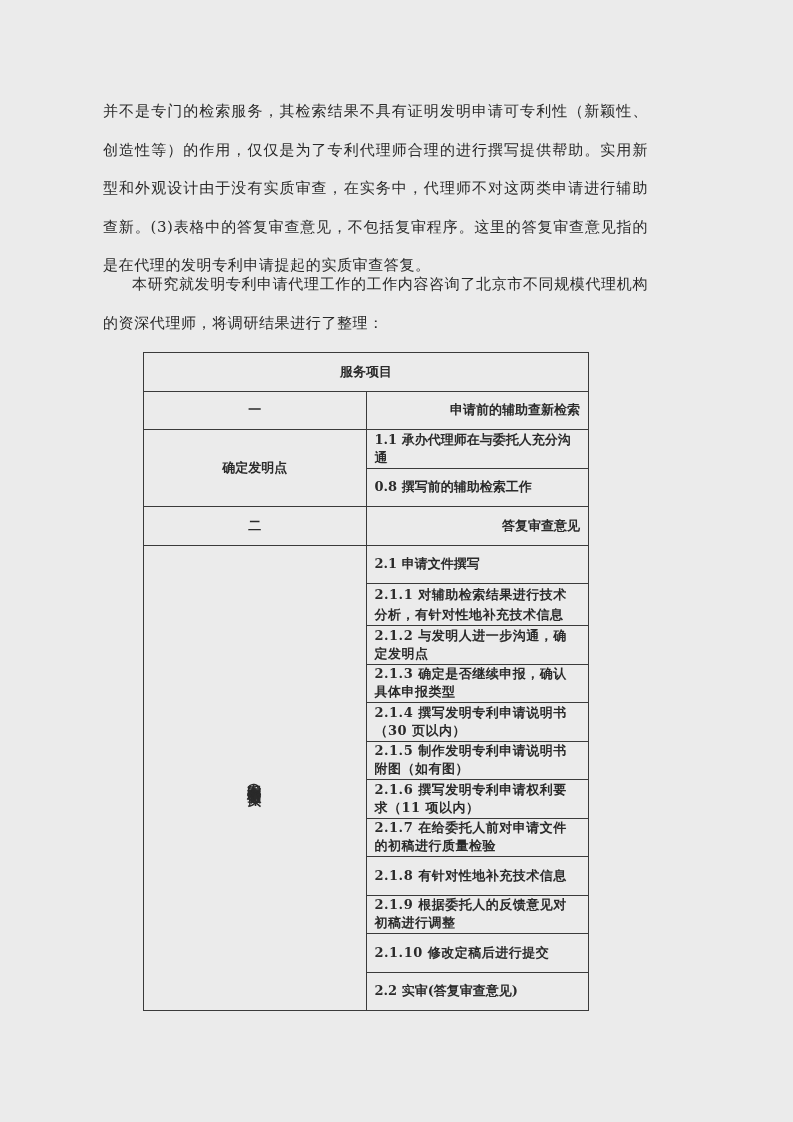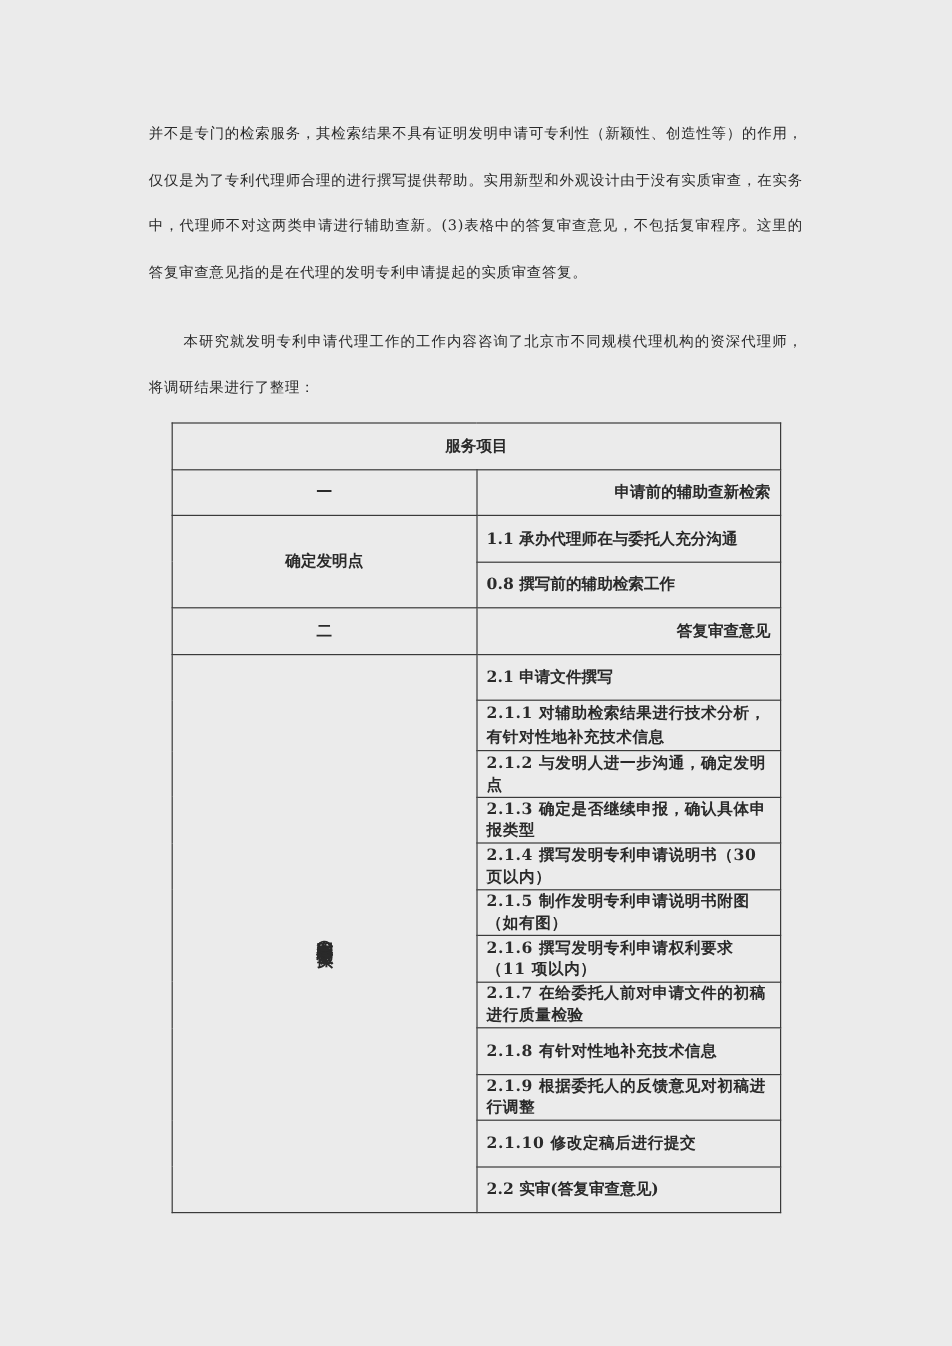--- a/index.html
+++ b/index.html
@@ -1,28 +1,28 @@
 <!DOCTYPE html>
 <html><head>
 <meta charset="utf-8">
 <style>
   html, body { margin: 0; padding: 0; }
   body {
     width: 793px; height: 1122px; background: #ebebeb; position: relative; overflow: hidden;
     font-family: "DejaVu Serif", "Liberation Serif", serif; color: #2a2a2a;
   }
   .para {
-    position: absolute; left: 124px; width: 545px;
-    font-size: 12px; line-height: 38.5px; letter-spacing: 0.6px;
+    position: absolute; left: 103px; width: 545px;
+    font-size: 15px; line-height: 38.5px; letter-spacing: 0.6px;
     text-align: justify; margin: 0;
   }
   .p1 { top: 92px; }
   .p2 { top: 265px; text-indent: 29px; }
   .tbl {
-    position: absolute; left: 143px; top: 352px; width: 508px;
+    position: absolute; left: 143px; top: 352px; width: 446px;
     border-collapse: collapse; table-layout: fixed;
   }
   .tbl td {
     border: 1.5px solid #3a3a3a; font-size: 13px; padding: 0 8px;
     height: 38.5px; box-sizing: border-box; vertical-align: middle; font-weight: bold;
   }
   .tbl .c1 { width: 119px; text-align: center; font-weight: bold; }
   .tbl .hdr { text-align: center; font-weight: bold; }
   .tbl .center { text-align: right; font-weight: bold; }
   .tbl .bold { font-weight: bold; }

